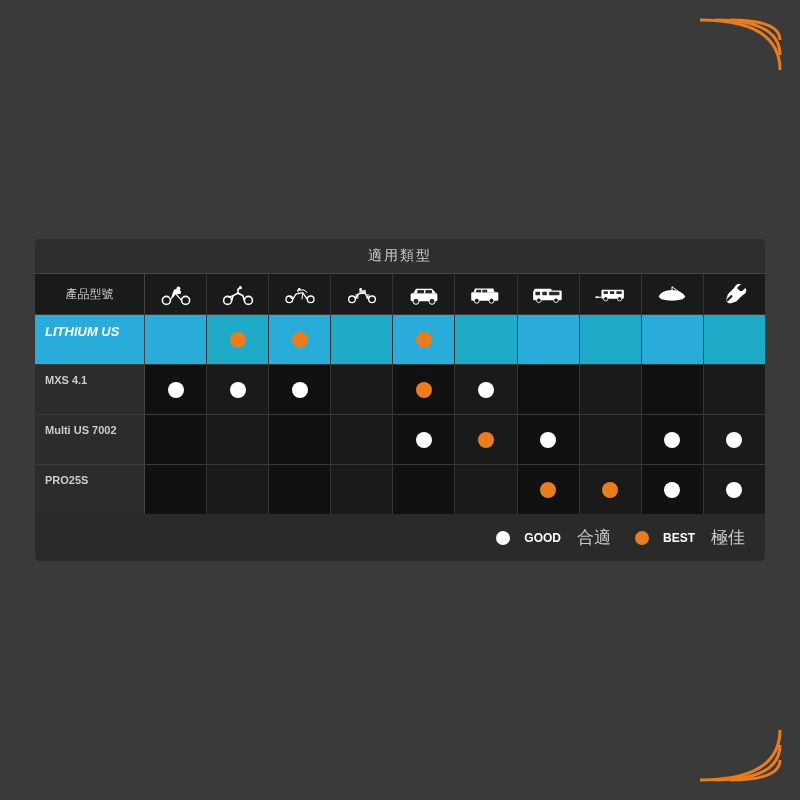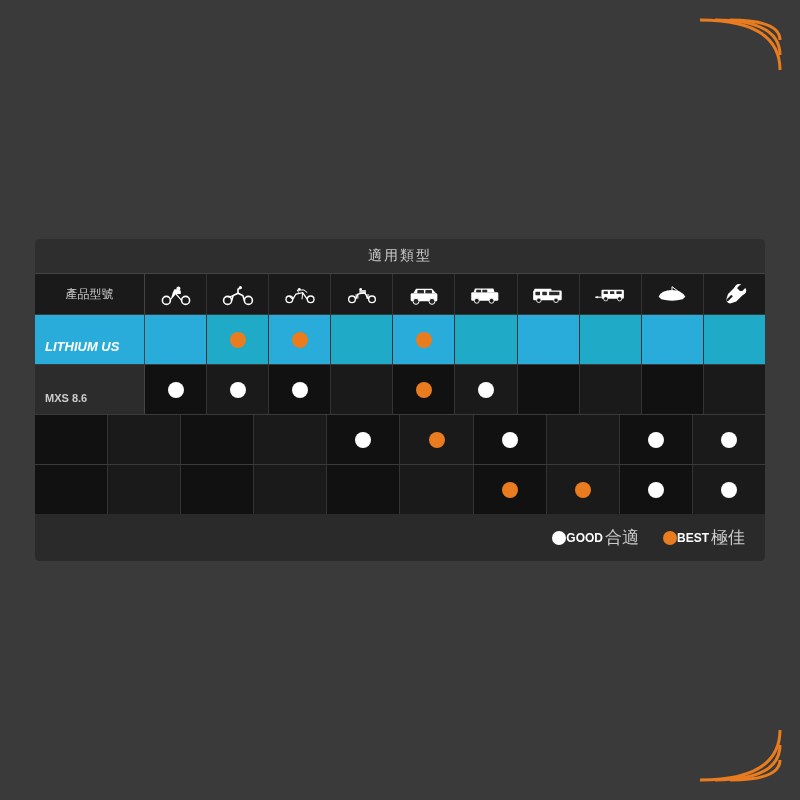--- a/index.html
+++ b/index.html
@@ -103,21 +103,21 @@
       background: #1c1c1c;
     }
     .data-row:not(.highlight):nth-child(odd) {
       background: #202020;
     }
 
     .row-label-cell {
       width: 110px;
       min-width: 110px;
       display: flex;
-      align-items: flex-end;
+      align-items: flex-start;
       justify-content: flex-start;
       padding: 8px 10px;
       border-right: 1px solid #444;
       background: #2c2c2c;
     }
     .data-row.highlight .row-label-cell {
       background: #29acd9;
     }
 
     .row-label-text {
@@ -166,21 +166,21 @@
       display: flex;
       align-items: center;
       justify-content: flex-end;
       padding: 12px 20px;
       background: #2a2a2a;
       gap: 24px;
     }
     .legend-item {
       display: flex;
       align-items: center;
-      gap: 0;
+      gap: 14px;
     }
     .legend-dot {
       width: 14px;
       height: 14px;
       border-radius: 50%;
     }
     .legend-text {
       color: #ccc;
       font-size: 17px;
     }
@@ -351,21 +351,21 @@
             <div class="dot orange"></div>
           </div>
           <div class="data-cell dark-col"></div>
           <div class="data-cell"></div>
           <div class="data-cell dark-col"></div>
           <div class="data-cell"></div>
           <div class="data-cell dark-col"></div>
         </div>
         <div class="data-row">
           <div class="row-label-cell">
-            <span class="row-label-text">MXS 8.6</span>
+            <span class="row-label-text">MXS 4.1</span>
           </div>
           <div class="data-cell">
             <div class="dot white"></div>
           </div>
           <div class="data-cell dark-col">
             <div class="dot white"></div>
           </div>
           <div class="data-cell">
             <div class="dot white"></div>
           </div>
@@ -375,20 +375,23 @@
           </div>
           <div class="data-cell dark-col">
             <div class="dot white"></div>
           </div>
           <div class="data-cell"></div>
           <div class="data-cell dark-col"></div>
           <div class="data-cell"></div>
           <div class="data-cell dark-col"></div>
         </div>
         <div class="data-row">
+          <div class="row-label-cell">
+            <span class="row-label-text">Multi US 7002</span>
+          </div>
           <div class="data-cell"></div>
           <div class="data-cell dark-col"></div>
           <div class="data-cell"></div>
           <div class="data-cell dark-col"></div>
           <div class="data-cell">
             <div class="dot white"></div>
           </div>
           <div class="data-cell dark-col">
             <div class="dot orange"></div>
           </div>
@@ -397,20 +400,23 @@
           </div>
           <div class="data-cell dark-col"></div>
           <div class="data-cell">
             <div class="dot white"></div>
           </div>
           <div class="data-cell dark-col">
             <div class="dot white"></div>
           </div>
         </div>
         <div class="data-row">
+          <div class="row-label-cell">
+            <span class="row-label-text">PRO25S</span>
+          </div>
           <div class="data-cell"></div>
           <div class="data-cell dark-col"></div>
           <div class="data-cell"></div>
           <div class="data-cell dark-col"></div>
           <div class="data-cell"></div>
           <div class="data-cell dark-col"></div>
           <div class="data-cell">
             <div class="dot orange"></div>
           </div>
           <div class="data-cell dark-col">

